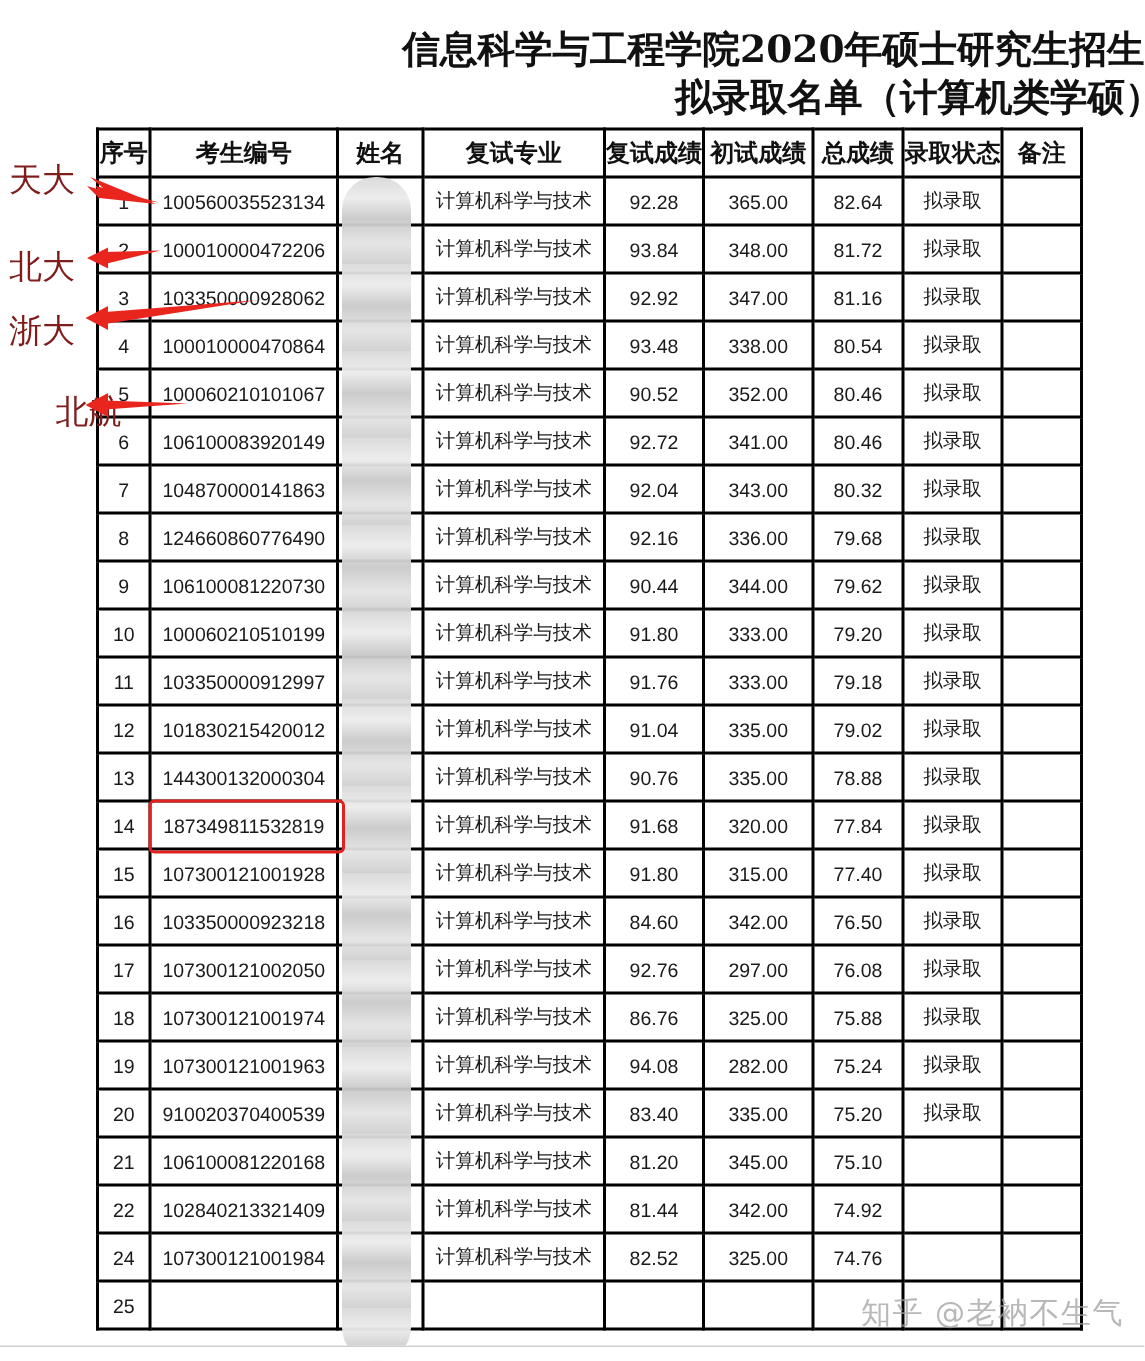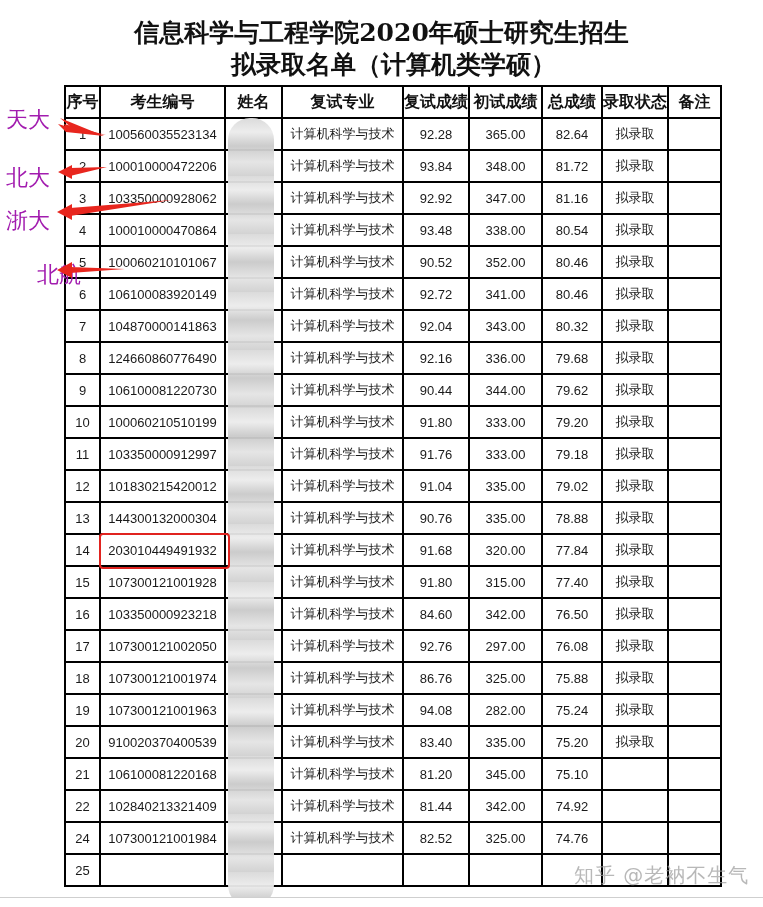--- a/index.html
+++ b/index.html
@@ -1,28 +1,28 @@
 <!DOCTYPE html>
 <html><head>
 <meta charset="utf-8">
 <style>
   html, body { margin: 0; padding: 0; background: #ffffff; }
   body { width: 763px; height: 907px; position: relative; overflow: hidden; font-family: "Liberation Sans", "DejaVu Sans", sans-serif; color: #111; }
-  .title { position: absolute; left: 0; width: 763px; text-align: center; font-family: "DejaVu Serif", "Liberation Serif", serif; font-weight: bold; color: #111; }
+  .title { position: absolute; left: 0; width: 763px; text-align: right; font-family: "DejaVu Serif", "Liberation Serif", serif; font-weight: bold; color: #111; }
   .title.l1 { top: 16px; font-size: 25px; letter-spacing: 0px; }
   .title.l2 { top: 48px; font-size: 25px; padding-left: 12px; }
   table.roster { position: absolute; left: 64px; top: 85px; border-collapse: collapse; table-layout: fixed; }
   table.roster th, table.roster td { border: 2px solid #000; padding: 0; text-align: center; vertical-align: middle; height: 30px; overflow: hidden; white-space: nowrap; }
   table.roster th { font-size: 16px; font-weight: bold; height: 30px; font-family: "DejaVu Sans", sans-serif; }
   table.roster td { font-size: 13px; font-family: "Liberation Sans", sans-serif; color: #1a1a1a; }
   td.major, td.status { font-family: "DejaVu Sans", sans-serif; font-size: 12.5px; color: #333; }
   td.id-cell { font-size: 13.5px; }
   td.name-cell { background: #fff; }
   .hl { position: absolute; border: 2.5px solid #e0231f; border-radius: 4px; }
-  .annot { position: absolute; color: #a21caf; font-family: "DejaVu Sans", sans-serif; font-size: 22px; }
+  .annot { position: absolute; color: #7f1d1d; font-family: "DejaVu Sans", sans-serif; font-size: 22px; }
   .blur-strip { position: absolute; left: 228px; top: 118px; width: 46px; height: 789px; border-radius: 22px;
     background: repeating-linear-gradient(180deg, #d9d9d9 0px, #ececec 14px, #c9c9c9 28px, #e4e4e4 44px, #d0d0d0 58px); opacity: 0.95; }
   .fade-bottom { position: absolute; left: 0; top: 897px; width: 763px; height: 10px; background: #fff; border-top: 1px solid #cfcfcf; }
   .watermark { position: absolute; left: 558px; top: 862px; font-size: 20px; color: rgba(160,160,160,0.75); font-family: "DejaVu Sans", sans-serif; letter-spacing: 1px; margin-left: 16px; }
   svg.arrow { position: absolute; overflow: visible; }
 </style>
 </head>
 <body>
 
 <div class="title l1">信息科学与工程学院2020年硕士研究生招生</div>
@@ -192,21 +192,21 @@
         <td class="name-cell"></td>
         <td class="major">计算机科学与技术</td>
         <td>90.76</td>
         <td>335.00</td>
         <td>78.88</td>
         <td class="status">拟录取</td>
         <td></td>
       </tr>
       <tr>
         <td>14</td>
-        <td class="id-cell">203010449491932</td>
+        <td class="id-cell">187349811532819</td>
         <td class="name-cell"></td>
         <td class="major">计算机科学与技术</td>
         <td>91.68</td>
         <td>320.00</td>
         <td>77.84</td>
         <td class="status">拟录取</td>
         <td></td>
       </tr>
       <tr>
         <td>15</td>

